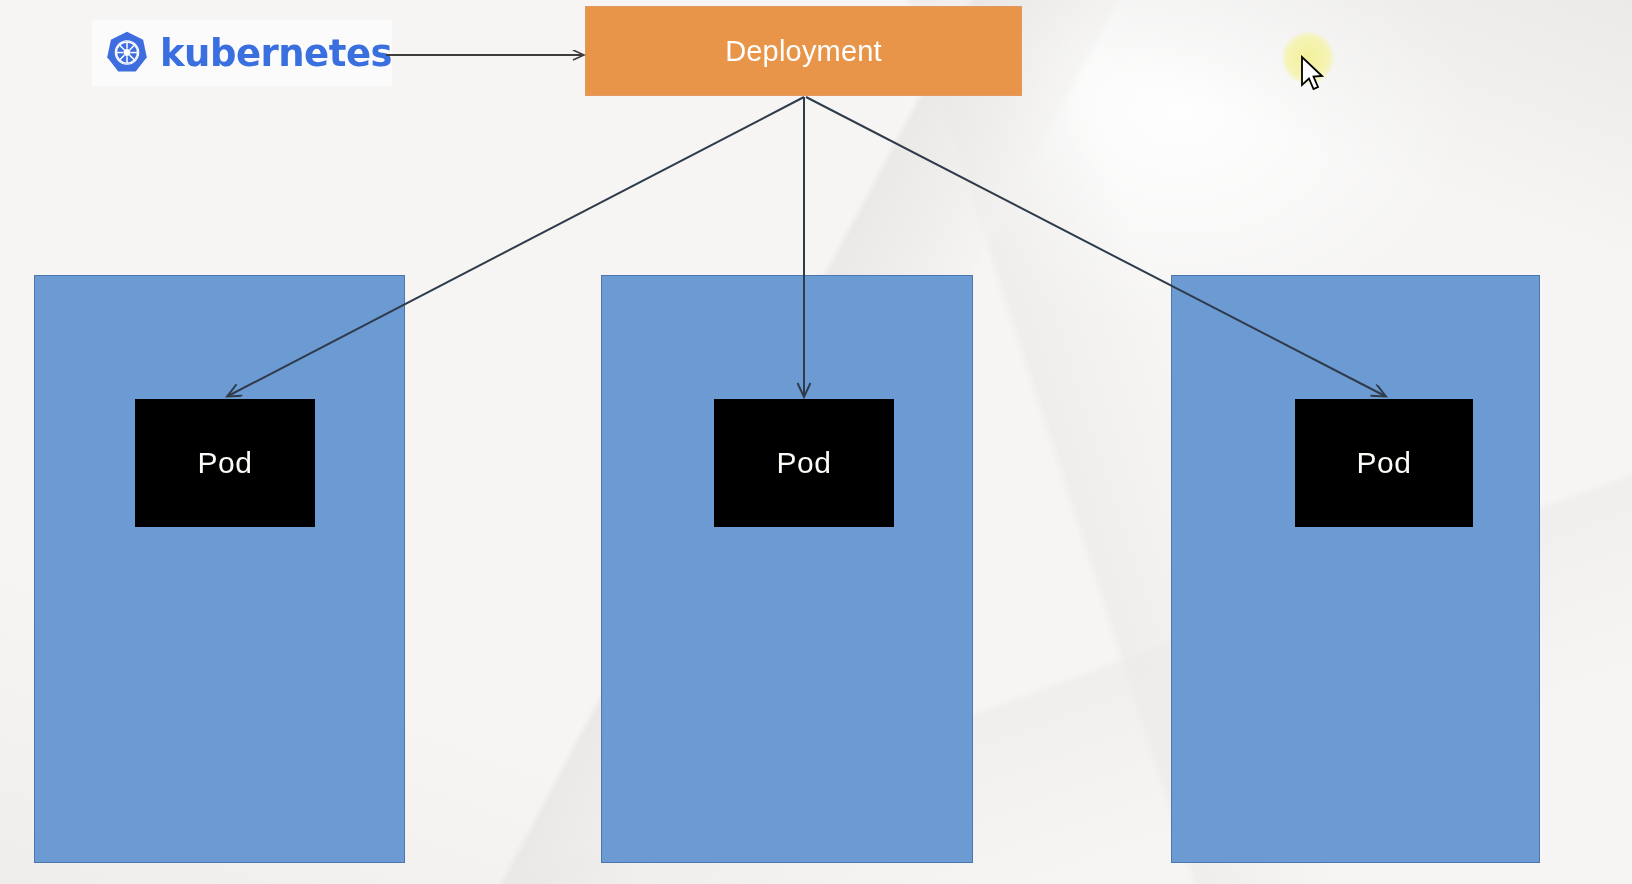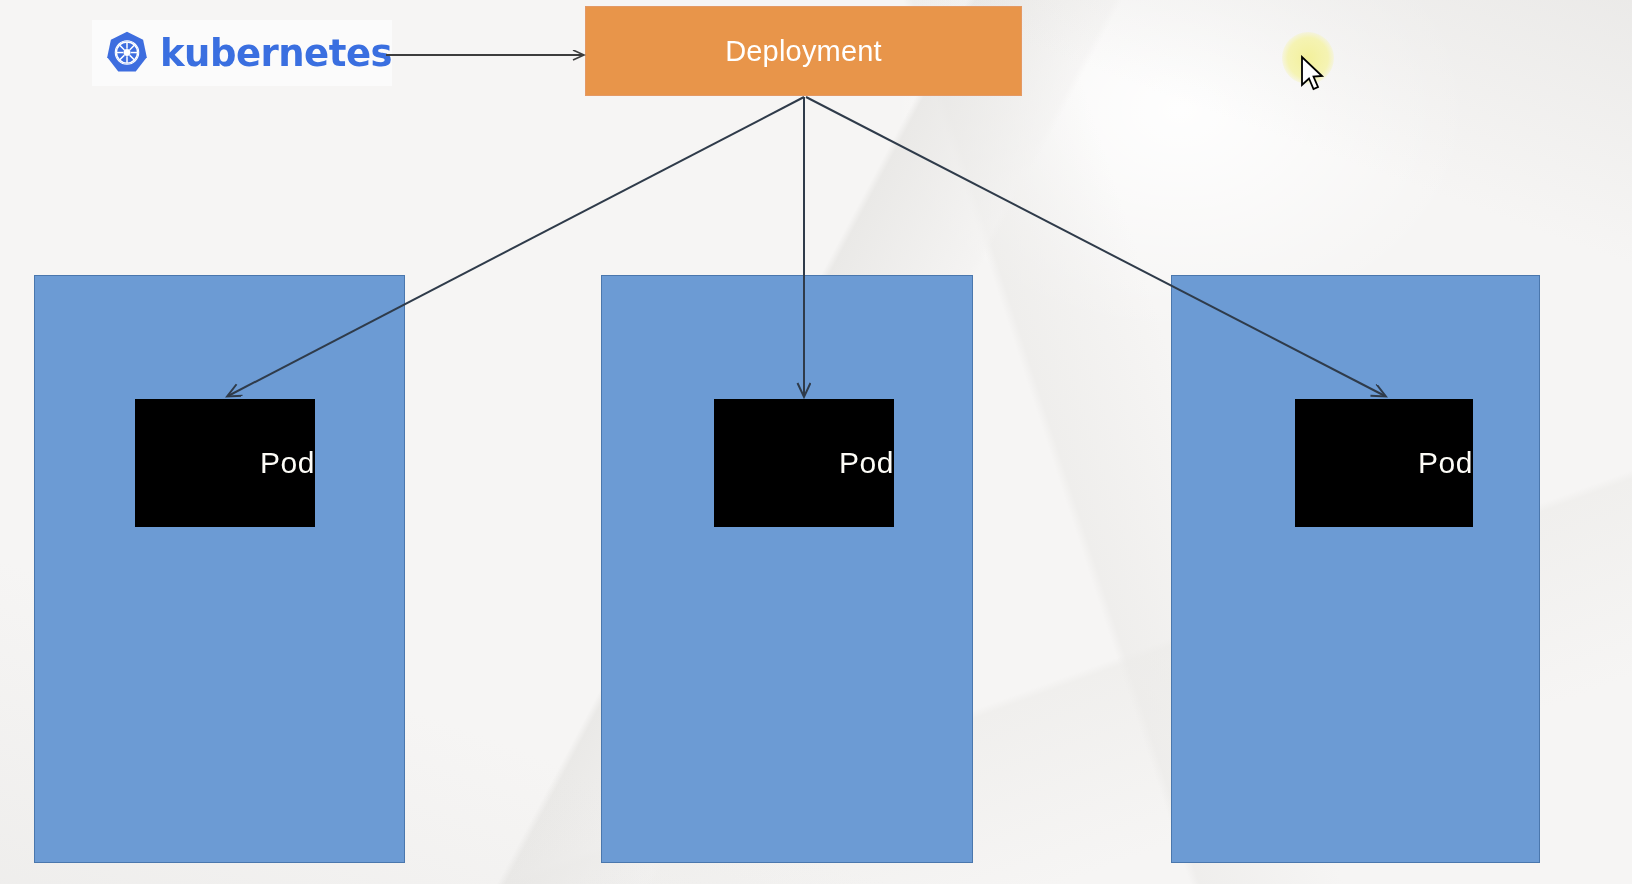--- a/index.html
+++ b/index.html
@@ -97,21 +97,21 @@
   #node-1 { left: 34px;   top: 275px; width: 371px; height: 588px; }
   #node-2 { left: 601px;  top: 275px; width: 372px; height: 588px; }
   #node-3 { left: 1171px; top: 275px; width: 369px; height: 588px; }
 
   
   .pod-box {
     position: absolute;
     background: #000000;
     display: flex;
     align-items: center;
-    justify-content: flex-end;
+    justify-content: center;
     color: #fdfcf7;
     font-size: 30px;
     letter-spacing: 0.5px;
   }
   #pod-1 { left: 135px;  top: 399px; width: 180px; height: 128px; }
   #pod-2 { left: 714px;  top: 399px; width: 180px; height: 128px; }
   #pod-3 { left: 1295px; top: 399px; width: 178px; height: 128px; }
 
   
   .arrows {

